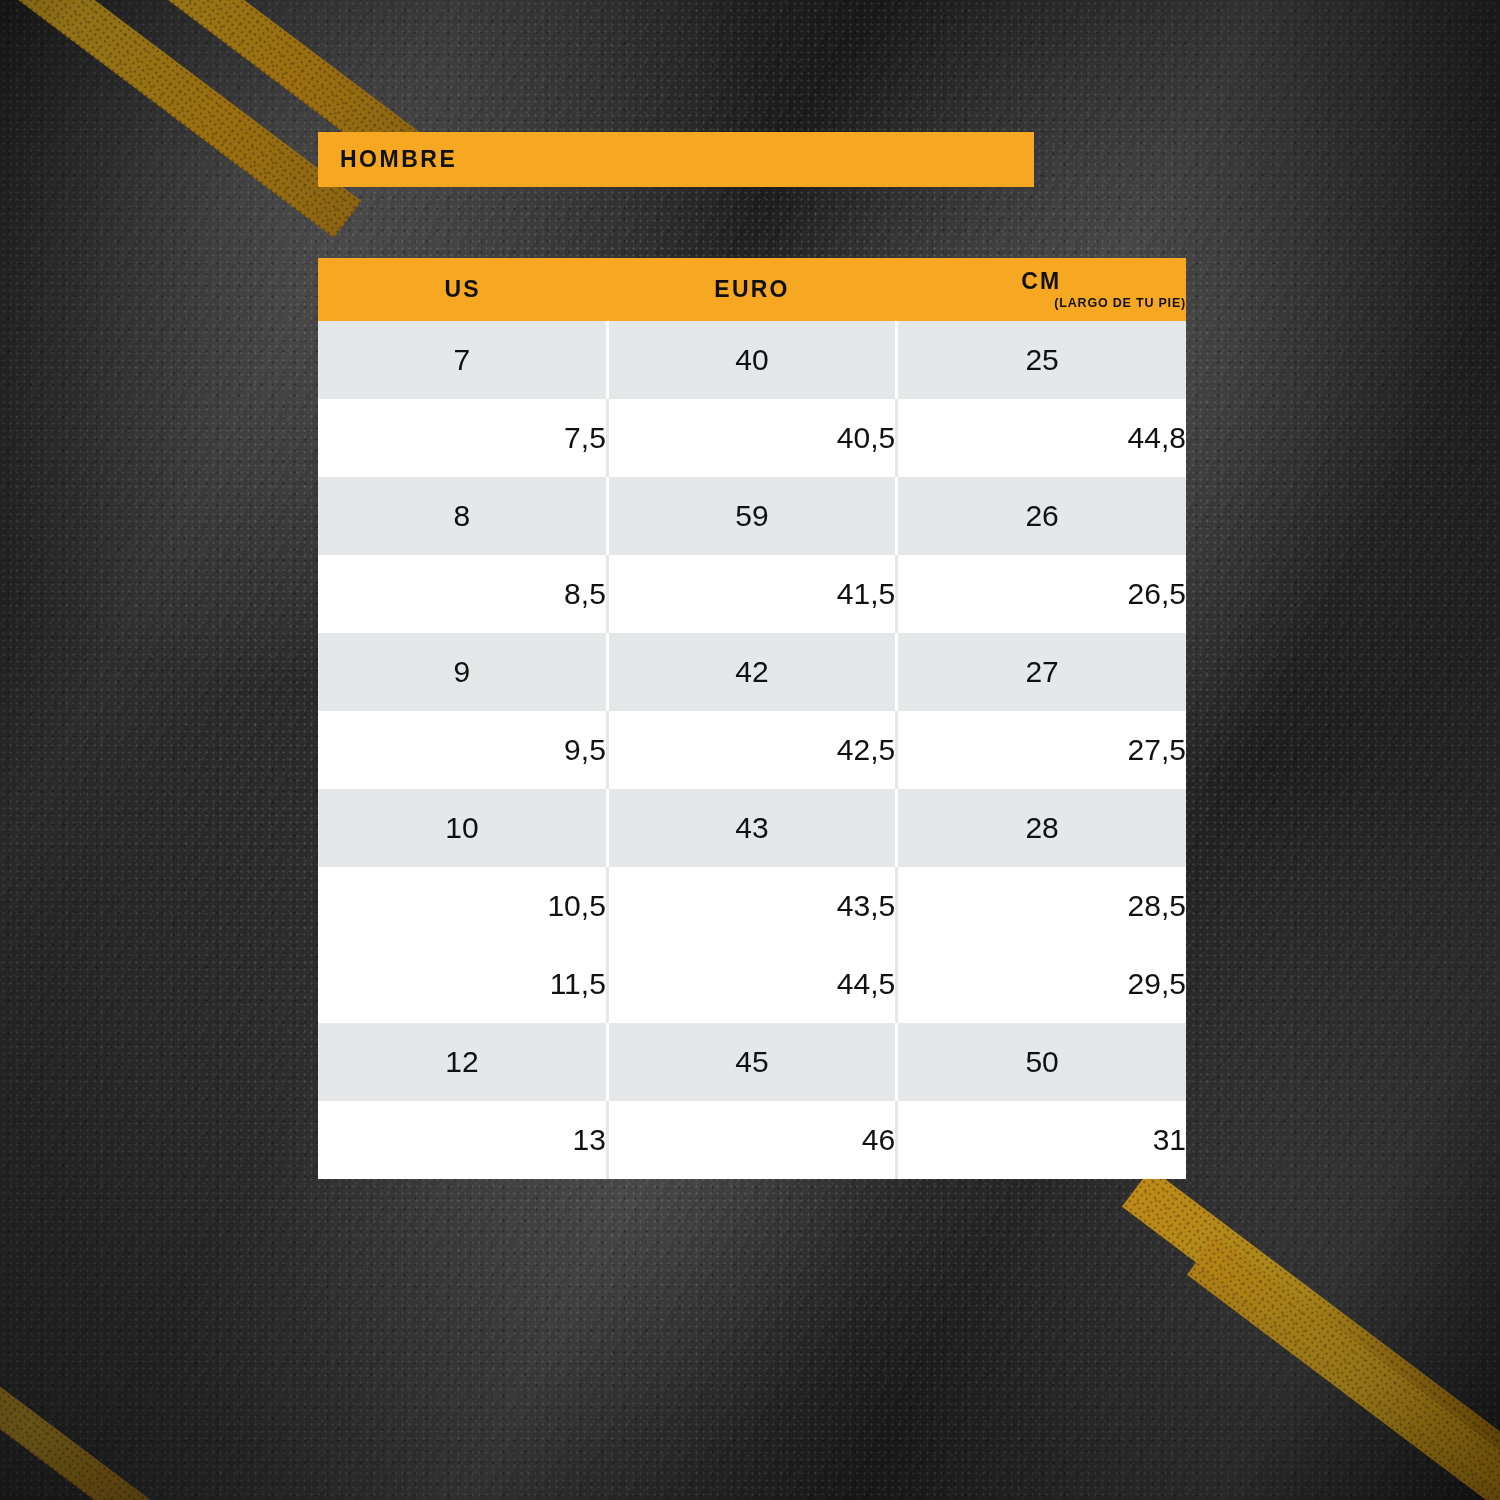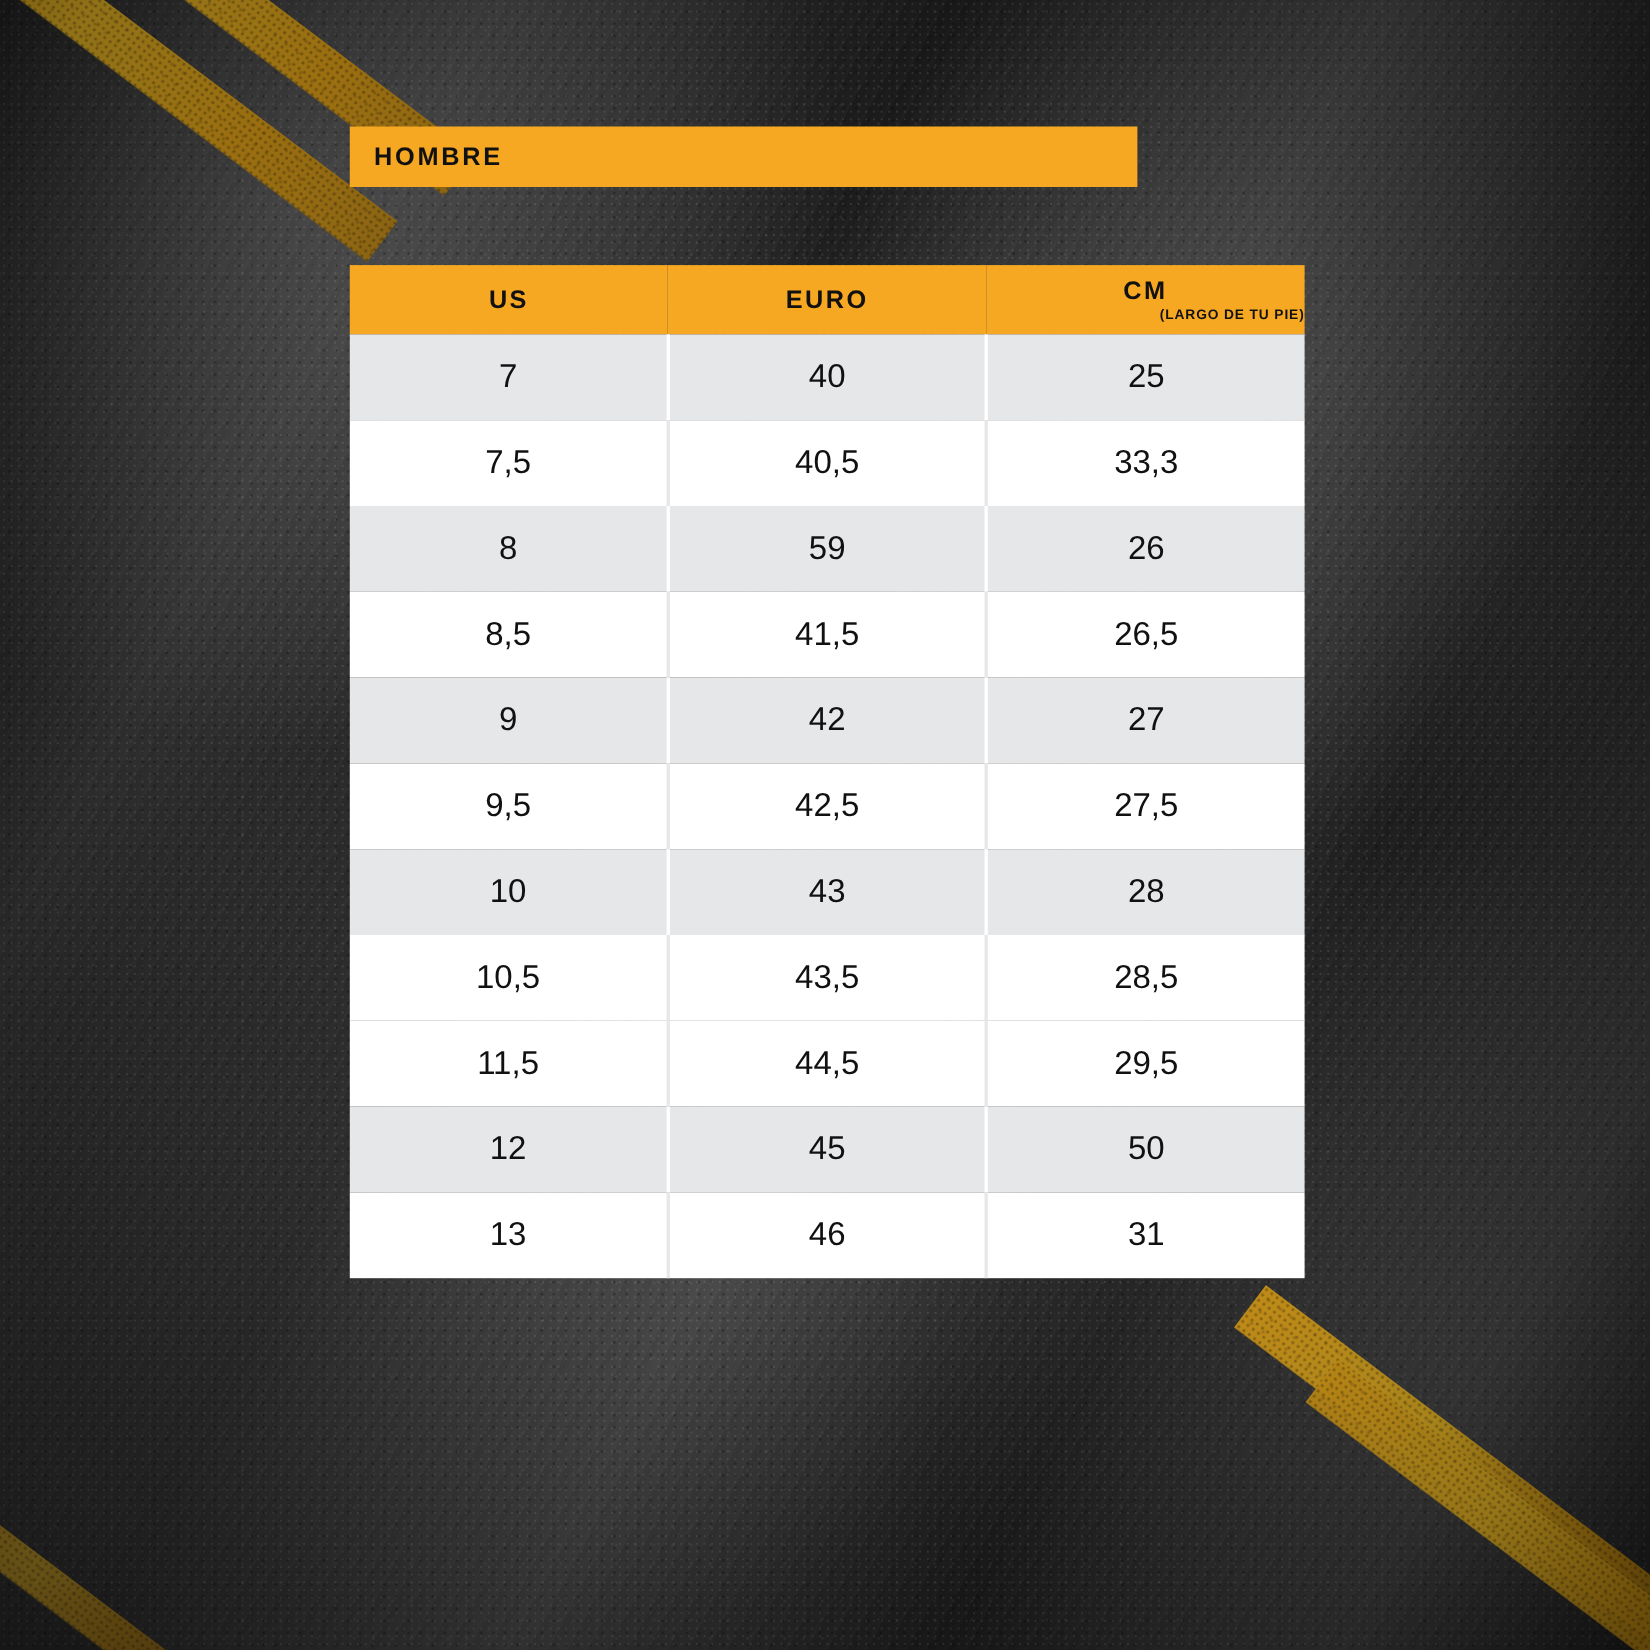--- a/index.html
+++ b/index.html
@@ -97,21 +97,21 @@
   
   .stripe-br-1 { width: 560px; height: 48px; right: -140px; bottom: 120px; transform: rotate(37deg); }
   .stripe-br-2 { width: 560px; height: 48px; right: -205px; bottom: 52px; transform: rotate(37deg); }
   
   .stripe-bl-1 { width: 300px; height: 34px; left: -90px; bottom: 30px; transform: rotate(37deg); opacity: 0.75; }
 
   
   .card {
     position: absolute;
     left: 318px;
-    top: 115px;
+    top: 132px;
     width: 716px;
   }
 
   .title-bar {
     background: #F5A623;
     background: #F7A823;
     height: 55px;
     display: flex;
     align-items: center;
     padding-left: 22px;
@@ -166,21 +166,21 @@
     height: 78px;
     font-size: 30px;
     color: #111;
     border-right: 3px solid #ffffff;
     padding: 0;
     font-weight: normal;
   }
   tbody td:last-child { border-right: none; }
 
   tbody tr.row-alt td { background: #e6e7e8; }
-  tbody tr.row-plain td { background: #ffffff; }
+  tbody tr.row-plain td { background: #ffffff; text-align: right; }
   tbody tr.row-alt td { border-right-color: #ffffff; }
   tbody tr.row-plain td { border-right-color: #e6e7e8; }
 </style>
 </head>
 <body>
 
 <div id="page">
 
   <div class="bg-base"></div>
   <div class="bg-streaks"></div>
@@ -218,21 +218,21 @@
         </thead>
         <tbody id="size-table-body">
             <tr class="row-alt">
               <td>7</td>
               <td>40</td>
               <td>25</td>
             </tr>
             <tr class="row-plain">
               <td>7,5</td>
               <td>40,5</td>
-              <td>33,3</td>
+              <td>44,8</td>
             </tr>
             <tr class="row-alt">
               <td>8</td>
               <td>59</td>
               <td>26</td>
             </tr>
             <tr class="row-plain">
               <td>8,5</td>
               <td>41,5</td>
               <td>26,5</td>

